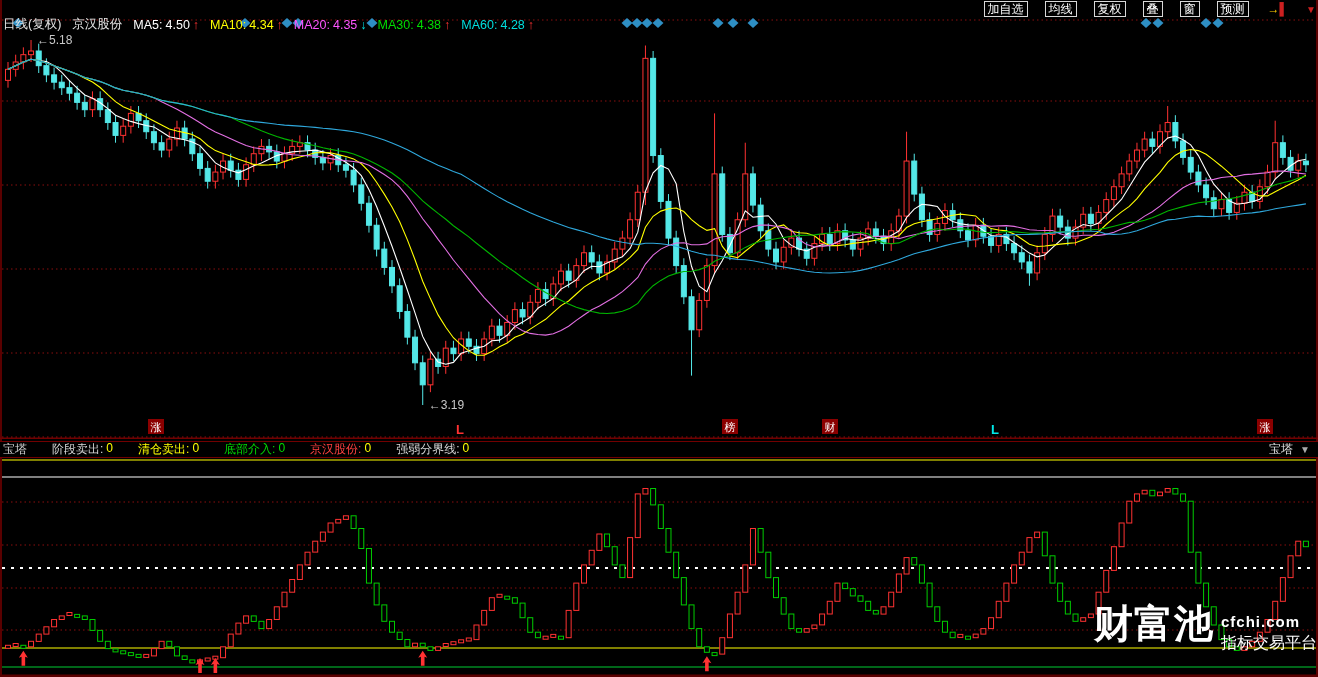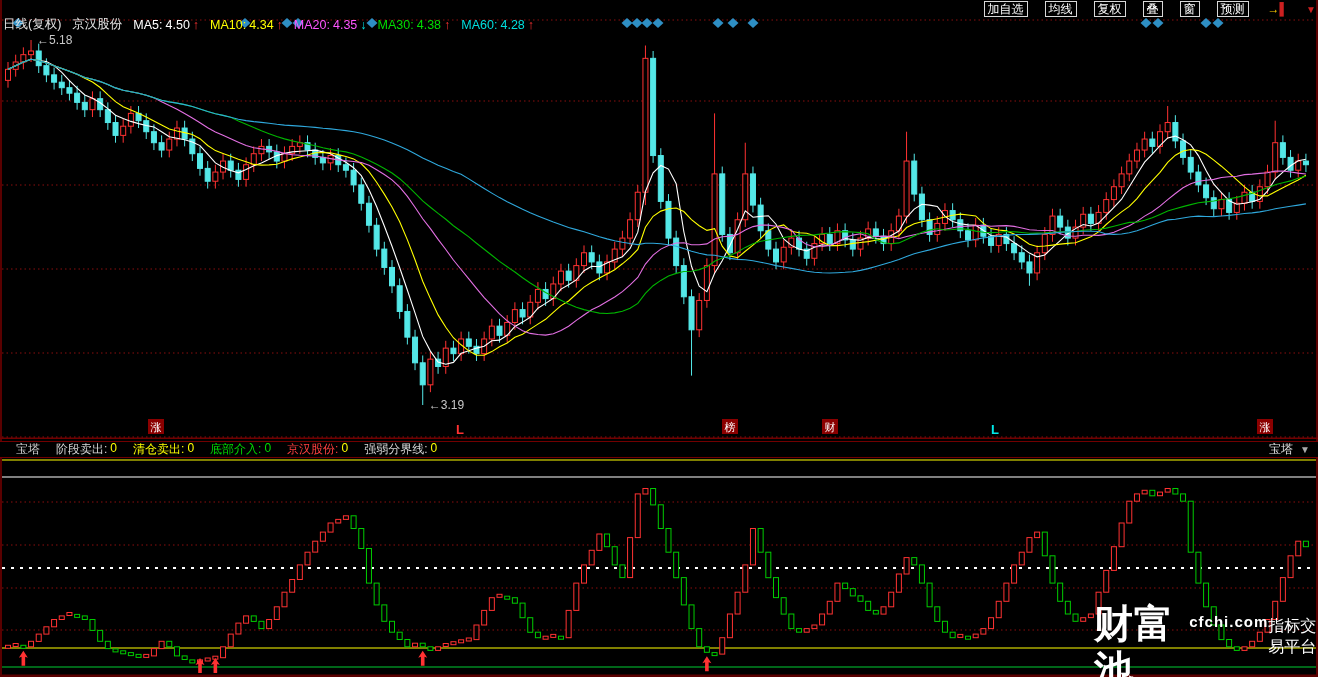--- a/index.html
+++ b/index.html
@@ -14,33 +14,33 @@
   .arr-up{color:#ff3232;font-weight:bold}.arr-down{color:#00dddd;font-weight:bold}
   .header-right{position:absolute;right:2px;top:1px;display:flex;gap:17px;align-items:center;z-index:6;}
   .hbtn{border:1px solid #d8d8d8;color:#ffffff;font-size:12px;line-height:14px;height:14px;
         padding:0 3px;background:#000;cursor:default;}
   .jump-icon{color:#ffcc00;font-size:12px;font-weight:bold;margin-left:2px;}
   .jump-icon .bar{color:#cc2020;}
   .dd-icon{color:#cc2020;font-size:10px;margin-left:1px;}
   
   .ind-bar{position:absolute;left:0;right:0;top:441px;height:15px;background:#000;
            border-top:1px solid #720000;border-bottom:1px solid #720000;display:flex;
-           align-items:center;font-size:12px;gap:16px;padding-left:16px;z-index:5;white-space:nowrap;}
+           align-items:center;font-size:12px;gap:25px;padding-left:3px;z-index:5;white-space:nowrap;}
   .ind-name{color:#d8d8d8;}
   .ind-field{display:flex;gap:3px;}
   .lab-white{color:#d8d8d8}.lab-yellow{color:#ffff00}.lab-green{color:#00dd00}.lab-red{color:#ff4040}
   .val-yellow{color:#ffff00}.val-green{color:#00dd00}
   .ind-right{margin-left:auto;display:flex;align-items:center;gap:7px;padding-right:8px;}
   .ind-sel{color:#e8e8e8;}
   .ind-dd{color:#aaaaaa;font-size:10px;}
   
   .watermark{position:absolute;left:1094px;top:601px;display:flex;align-items:flex-start;
              gap:7px;z-index:7;color:#ffffff;}
   .wm-brand{font-size:39px;font-weight:bold;line-height:46px;letter-spacing:1px;}
-  .wm-col{display:flex;flex-direction:row;margin-top:12px;}
+  .wm-col{display:flex;flex-direction:column;margin-top:12px;}
   .wm-domain{font-size:15px;font-weight:bold;letter-spacing:1px;}
   .wm-tagline{font-size:16px;margin-top:3px;}
 </style>
 </head>
 <body>
 
 <div id="app">
 
   <svg id="chart-svg" width="1318" height="677">
       <g>

